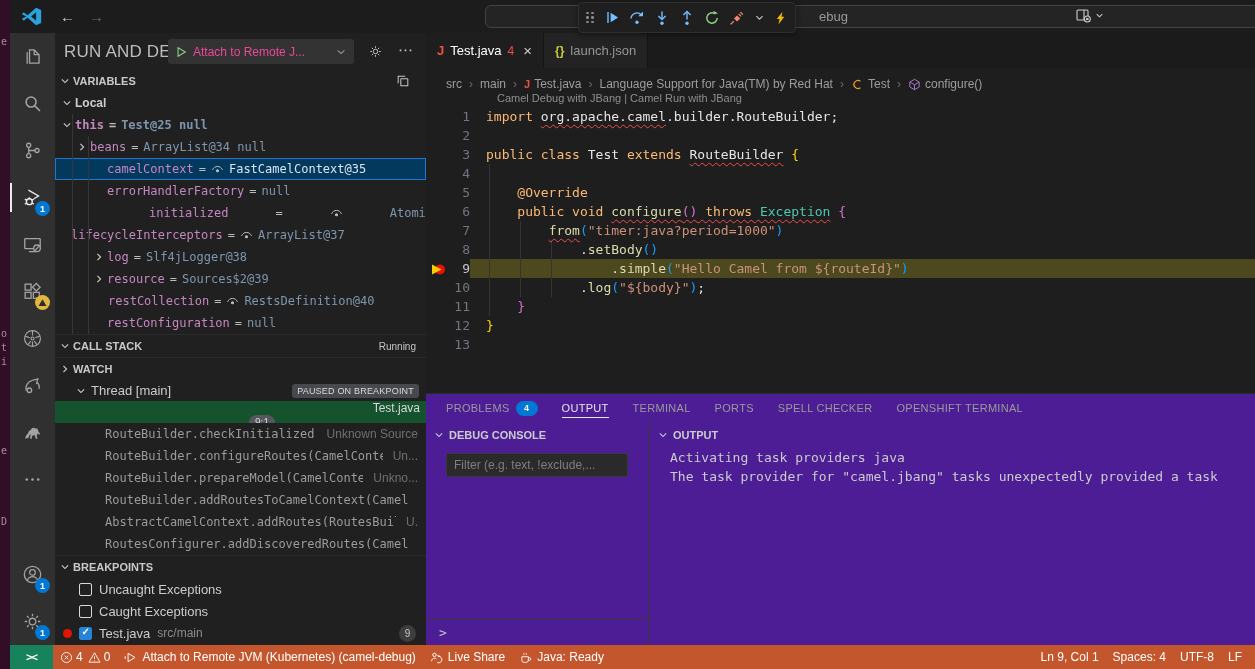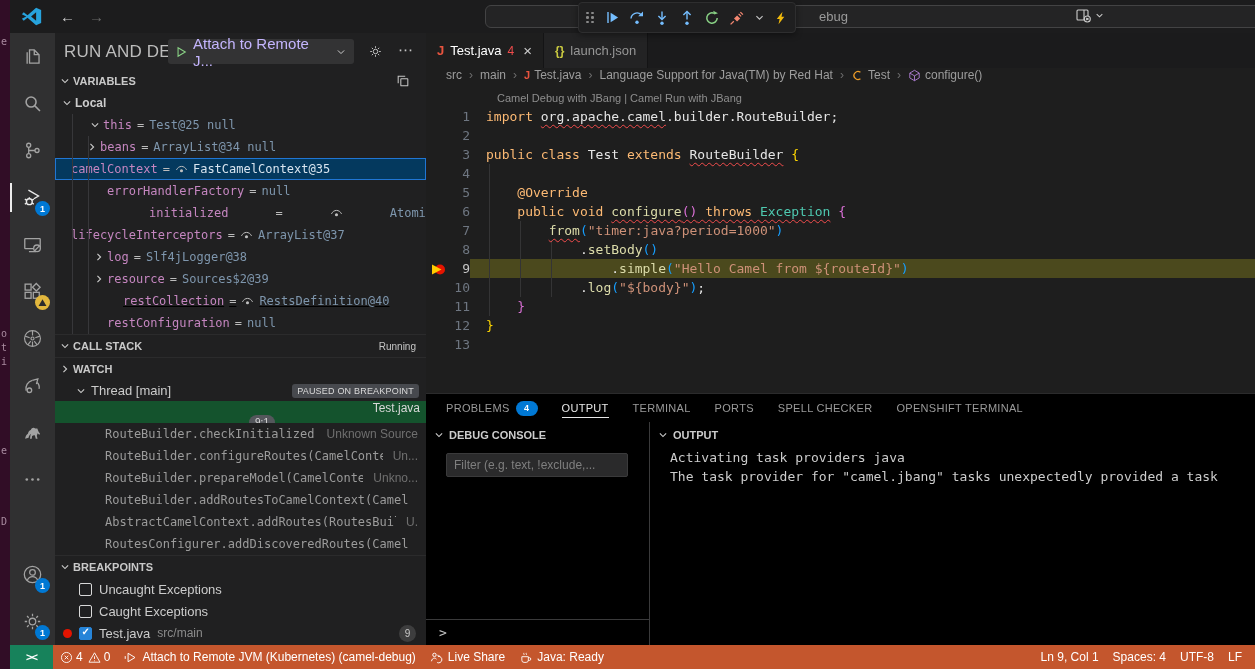--- a/index.html
+++ b/index.html
@@ -25,21 +25,21 @@
   .act-item{position:relative;height:47px;display:flex;align-items:center;justify-content:center;color:#a3a3a3;}
   .act-item.active{color:#ececec;}
   .act-item.active::before{content:'';position:absolute;left:0;top:9px;bottom:9px;width:2px;background:#ececec;}
   .act-badge{position:absolute;right:5px;bottom:5px;min-width:15px;height:15px;border-radius:8px;background:#0078d4;color:#fff;font-size:9px;display:flex;align-items:center;justify-content:center;font-weight:bold;}
   .act-badge.warn{background:#e2b73d;}
   .act-bottom{margin-top:auto;}
   
   .sidebar{position:absolute;left:55px;top:33px;width:371px;bottom:24px;background:#202021;z-index:5;overflow:hidden;font-size:13px;}
   .sb-top{height:37px;position:relative;display:flex;align-items:center;}
   .sb-title{font-size:17px;color:#bcbcbc;padding-left:9px;letter-spacing:.2px;}
-  .launch-btn{position:absolute;left:113px;top:6px;width:186px;height:25px;background:#333334;border-radius:3px;display:flex;align-items:center;gap:6px;padding:0 8px;color:#c4b5fd;font-size:15px;box-sizing:border-box;}
+  .launch-btn{position:absolute;left:113px;top:6px;width:186px;height:25px;background:#333334;border-radius:3px;display:flex;align-items:center;gap:6px;padding:0 8px;color:#ec4899;font-size:12px;box-sizing:border-box;}
   .launch-btn .chev{margin-left:auto;display:flex;}
   .sb-gear{position:absolute;left:313px;top:11px;display:flex;}
   .sb-dots{position:absolute;left:343px;top:8px;color:#c5c5c5;font-size:15px;letter-spacing:1px;}
   .section-h{height:22px;display:flex;align-items:center;font-size:11px;font-weight:bold;color:#c9c9c9;padding-left:5px;gap:3px;position:relative;}
   .section-h.bordered{border-top:1px solid #2b2b2c;}
   .section-h .hdr-right{margin-left:auto;margin-right:10px;font-weight:normal;font-size:10px;color:#c5c5c5;}
   .hdr-icon{position:absolute;right:16px;top:4px;}
   .var-row{height:22px;display:flex;align-items:center;font:12px "DejaVu Sans Mono",monospace;white-space:pre;position:relative;box-sizing:border-box;}
   .tw{width:16px;flex:none;display:inline-flex;justify-content:center;}
   .vscope{color:#cccccc;font-family:"Liberation Sans",sans-serif;font-weight:bold;font-size:12px;}
@@ -66,37 +66,37 @@
   .bp-badge{margin-left:auto;margin-right:10px;width:17px;height:17px;border-radius:50%;background:#3d3d3e;color:#c9c9c9;font-size:10px;display:flex;align-items:center;justify-content:center;}
   
   .editor{position:absolute;left:426px;top:33px;right:0;height:360px;background:#1e1e1e;z-index:4;}
   .tabstrip{height:35px;background:#1b1b1c;display:flex;}
   .tab{display:flex;align-items:center;gap:6px;padding:0 11px;font-size:13px;color:#969696;background:#232324;border-right:1px solid #141415;}
   .tab.active{background:#1e1e1e;color:#ffffff;}
   .ticon-java{color:#e8543f;font-weight:bold;font-size:13px;}
   .ticon-json{color:#cbcb41;font-weight:bold;font-size:12px;}
   .tab .mod{color:#f14c4c;font-size:12px;}
   .tab .close{color:#cccccc;font-size:15px;margin-left:3px;}
-  .breadcrumbs{height:23px;display:flex;align-items:flex-start;padding-left:20px;font-size:12px;color:#9d9d9d;gap:7px;white-space:nowrap;}
+  .breadcrumbs{height:23px;display:flex;align-items:flex-end;padding-left:20px;font-size:12px;color:#9d9d9d;gap:7px;white-space:nowrap;}
   .bc-item{display:flex;align-items:center;gap:4px;}
   .bc-sep{color:#6d6d6d;}
   .codelens{height:16px;padding-left:71px;font-size:11px;color:#8e8e8e;line-height:14px;}
   .code{position:relative;}
   .code-row{display:flex;height:19px;position:relative;font:13px/19px "DejaVu Sans Mono",monospace;}
   .code-row .hl{position:absolute;left:44px;right:0;top:0;bottom:0;background:#4b491d;}
   .gutter{width:60px;flex:none;text-align:right;padding-right:16px;color:#6e7681;position:relative;z-index:2;box-sizing:border-box;}
   .code-row.cur .gutter{color:#c6c6c6;}
   .bp-icon{position:absolute;left:5px;top:3.5px;z-index:3;}
   .codetext{position:relative;z-index:2;white-space:pre;}
   .kw{color:#fdba74;margin-top:16px;} .fn{color:#dcdcaa;} .str{color:#ce9178;} .pl{color:#e5e5e5;}
   .ty{color:#4ec9b0;} .b1{color:#ffd700;} .b2{color:#da70d6;} .b3{color:#179fff;}
   .sq{text-decoration-line:underline;text-decoration-style:wavy;text-decoration-color:#f14c4c;text-decoration-thickness:1px;text-underline-offset:2.5px;}
   .iguide{position:absolute;width:1px;background:#343435;z-index:1;}
   
-  .panel{position:absolute;left:426px;top:393px;right:0;bottom:24px;background:#000000;border-top:1px solid #2b2b2c;z-index:4;}
+  .panel{position:absolute;left:426px;top:393px;right:0;bottom:24px;background:#4c1d95;border-top:1px solid #2b2b2c;z-index:4;}
   .panel-tabs{height:28px;display:flex;align-items:center;gap:24px;padding-left:20px;font-size:11px;color:#9a9a9a;letter-spacing:.3px;}
   .ptab{display:flex;align-items:center;gap:6px;height:100%;position:relative;}
   .ptab.active{color:#e7e7e7;}
   .ptab.active::after{content:'';position:absolute;left:0;right:0;bottom:4px;height:1px;background:#e7e7e7;}
   .pbadge{background:#0078d4;color:#fff;border-radius:8px;min-width:16px;height:15px;font-size:9px;display:flex;align-items:center;justify-content:center;padding:0 3px;font-weight:bold;}
   .panel-body{position:absolute;top:28px;left:0;right:0;bottom:0;display:flex;}
   .dbg-console{width:224px;flex:none;position:relative;border-right:1px solid #3a3a3b;box-sizing:border-box;}
   .pane-h{height:26px;display:flex;align-items:center;gap:5px;padding-left:8px;font-size:11px;font-weight:bold;color:#cccccc;}
   .filter{margin:5px 0 0 20px;width:182px;height:24px;background:#2a2a2b;border:1px solid #3a3a3b;border-radius:2px;color:#7f7f7f;font-size:12px;display:flex;align-items:center;padding:0 7px;box-sizing:border-box;white-space:nowrap;overflow:hidden;}
   .console-prompt{position:absolute;bottom:0;left:0;right:0;height:25px;border-top:1px solid #3a3a3b;display:flex;align-items:center;padding-left:13px;color:#c5c5c5;font:13px "DejaVu Sans Mono",monospace;}
@@ -370,46 +370,46 @@
           <path d="M10.5 2.5h-8v8"></path>
         </svg>
       </span>
   </div>
   <div id="variables-rows" style="position:relative;">
     <div class="vguide" style="left:17px;top:22px;bottom:0;"></div>
     <div class="vguide" style="left:33px;top:44px;bottom:0;"></div>
   <div class="var-row" style="padding-left: 4px;"><span class="tw"><svg width="10" height="10" viewBox="0 0 16 16" fill="none" stroke="#cccccc" stroke-width="1.8">
             <path d="M3 5.5l5 5 5-5"></path>
           </svg></span><span class="vscope">Local</span></div>
-      <div class="var-row" style="padding-left: 32px;"><span class="tw"><svg width="10" height="10" viewBox="0 0 16 16" fill="none" stroke="#cccccc" stroke-width="1.8">
+      <div class="var-row" style="padding-left: 4px; font-weight: bold;"><span class="tw"><svg width="10" height="10" viewBox="0 0 16 16" fill="none" stroke="#cccccc" stroke-width="1.8">
             <path d="M3 5.5l5 5 5-5"></path>
           </svg></span><span class="vname">this</span><span class="veq">=</span><span class="vval">Test@25 null</span></div>
-      <div class="var-row" style="padding-left: 29px;"><span class="tw"><svg width="10" height="10" viewBox="0 0 16 16" fill="none" stroke="#cccccc" stroke-width="1.8">
+      <div class="var-row" style="padding-left: 19px;"><span class="tw"><svg width="10" height="10" viewBox="0 0 16 16" fill="none" stroke="#cccccc" stroke-width="1.8">
             <path d="M5.5 3l5 5-5 5"></path>
           </svg></span><span class="vname">beans</span><span class="veq">=</span><span class="vval">ArrayList@34 null</span></div>
-      <div class="var-row sel" style=" align-items: center;"><span class="tw"></span><span class="vname">camelContext</span><span class="veq">=</span><span class="eye"><svg width="13" height="13" viewBox="0 0 16 16" fill="none" stroke="#c0c0c0" stroke-width="1.2">
+      <div class="var-row sel" style="padding-left: 36px; align-items: center;"><span class="tw"></span><span class="vname">camelContext</span><span class="veq">=</span><span class="eye"><svg width="13" height="13" viewBox="0 0 16 16" fill="none" stroke="#c0c0c0" stroke-width="1.2">
             <path d="M1.8 8.5C3 5.9 5.3 4.2 8 4.2s5 1.7 6.2 4.3"></path>
             <circle cx="8" cy="9.6" r="1.9" fill="#c0c0c0" stroke="none"></circle>
           </svg></span><span class="vval">FastCamelContext@35</span></div>
       <div class="var-row" style="padding-left: 36px;"><span class="tw"></span><span class="vname">errorHandlerFactory</span><span class="veq">=</span><span class="vval">null</span></div>
       <div class="var-row" style="padding-left: 36px; gap: 42px;"><span class="tw"></span><span class="vname">initialized</span><span class="veq">=</span><span class="eye"><svg width="13" height="13" viewBox="0 0 16 16" fill="none" stroke="#c0c0c0" stroke-width="1.2">
             <path d="M1.8 8.5C3 5.9 5.3 4.2 8 4.2s5 1.7 6.2 4.3"></path>
             <circle cx="8" cy="9.6" r="1.9" fill="#c0c0c0" stroke="none"></circle>
           </svg></span><span class="vval">AtomicBoolean@36</span></div>
       <div class="var-row" style=""><span class="tw"></span><span class="vname">lifecycleInterceptors</span><span class="veq">=</span><span class="eye"><svg width="13" height="13" viewBox="0 0 16 16" fill="none" stroke="#c0c0c0" stroke-width="1.2">
             <path d="M1.8 8.5C3 5.9 5.3 4.2 8 4.2s5 1.7 6.2 4.3"></path>
             <circle cx="8" cy="9.6" r="1.9" fill="#c0c0c0" stroke="none"></circle>
           </svg></span><span class="vval">ArrayList@37</span></div>
       <div class="var-row" style="padding-left: 36px;"><span class="tw"><svg width="10" height="10" viewBox="0 0 16 16" fill="none" stroke="#cccccc" stroke-width="1.8">
             <path d="M5.5 3l5 5-5 5"></path>
           </svg></span><span class="vname">log</span><span class="veq">=</span><span class="vval">Slf4jLogger@38</span></div>
       <div class="var-row" style="padding-left: 36px;"><span class="tw"><svg width="10" height="10" viewBox="0 0 16 16" fill="none" stroke="#cccccc" stroke-width="1.8">
             <path d="M5.5 3l5 5-5 5"></path>
           </svg></span><span class="vname">resource</span><span class="veq">=</span><span class="vval">Sources$2@39</span></div>
-      <div class="var-row" style="padding-left: 52px; text-decoration: underline;"><span class="tw"></span><span class="vname">restCollection</span><span class="veq">=</span><span class="eye"><svg width="13" height="13" viewBox="0 0 16 16" fill="none" stroke="#c0c0c0" stroke-width="1.2">
+      <div class="var-row" style="padding-left: 37px;"><span class="tw"></span><span class="vname">restCollection</span><span class="veq">=</span><span class="eye"><svg width="13" height="13" viewBox="0 0 16 16" fill="none" stroke="#c0c0c0" stroke-width="1.2">
             <path d="M1.8 8.5C3 5.9 5.3 4.2 8 4.2s5 1.7 6.2 4.3"></path>
             <circle cx="8" cy="9.6" r="1.9" fill="#c0c0c0" stroke="none"></circle>
           </svg></span><span class="vval">RestsDefinition@40</span></div>
       <div class="var-row" style="padding-left: 36px;"><span class="tw"></span><span class="vname">restConfiguration</span><span class="veq">=</span><span class="vval">null</span></div>
     </div>
   <div class="section-h bordered">
     <span>
         <svg width="10" height="10" viewBox="0 0 16 16" fill="none" stroke="#cccccc" stroke-width="1.8">
           <path d="M3 5.5l5 5 5-5"></path>
         </svg>

